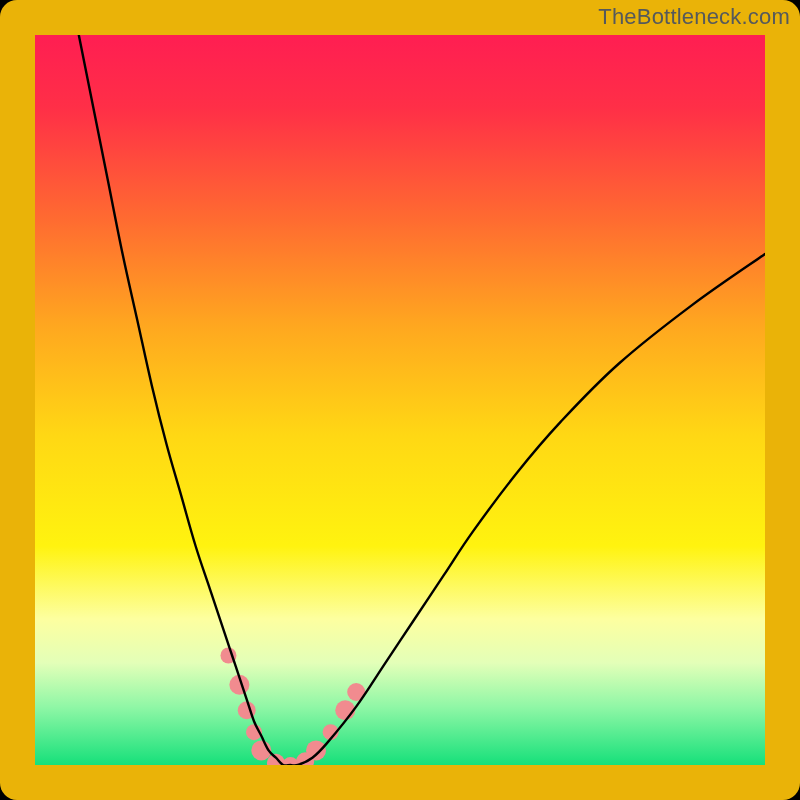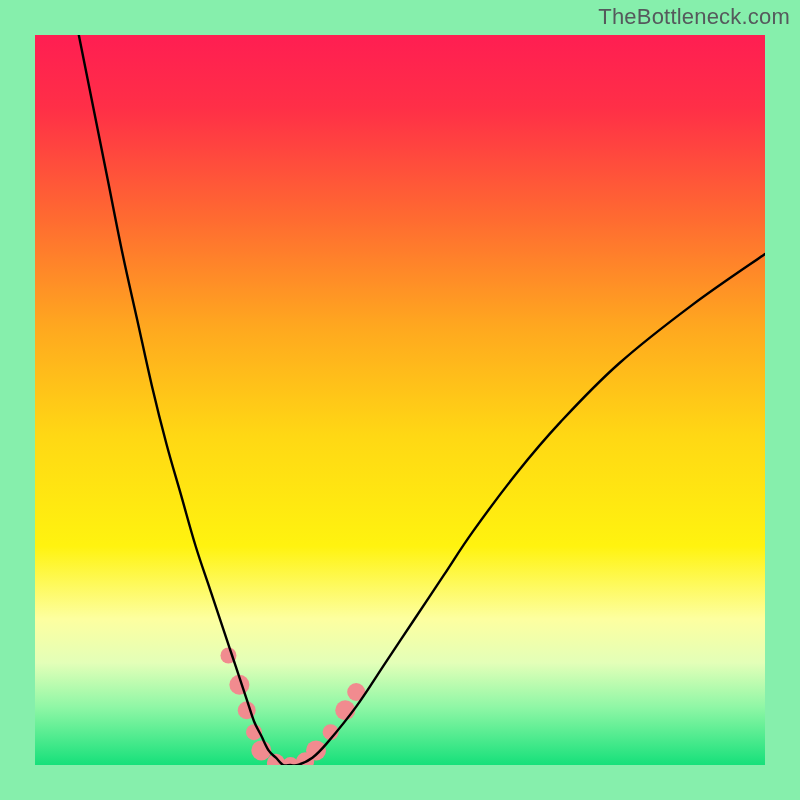--- a/index.html
+++ b/index.html
@@ -10,21 +10,22 @@
     background: #000000;
     overflow: hidden;
     font-family: Arial, Helvetica, sans-serif;
   }
   .frame {
     position: absolute;
     left: 0;
     top: 0;
     width: 800px;
     height: 800px;
-    background: #86efac;
+    background: #eab308;
+    border-radius: 17px;
   }
   .plot-area {
     position: absolute;
     left: 35px;
     top: 35px;
     width: 730px;
     height: 730px;
     overflow: hidden;
   }
   .gradient {

